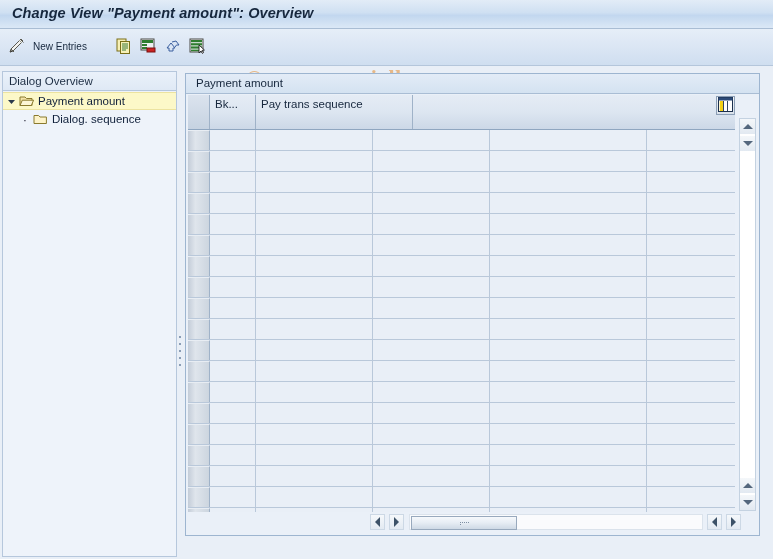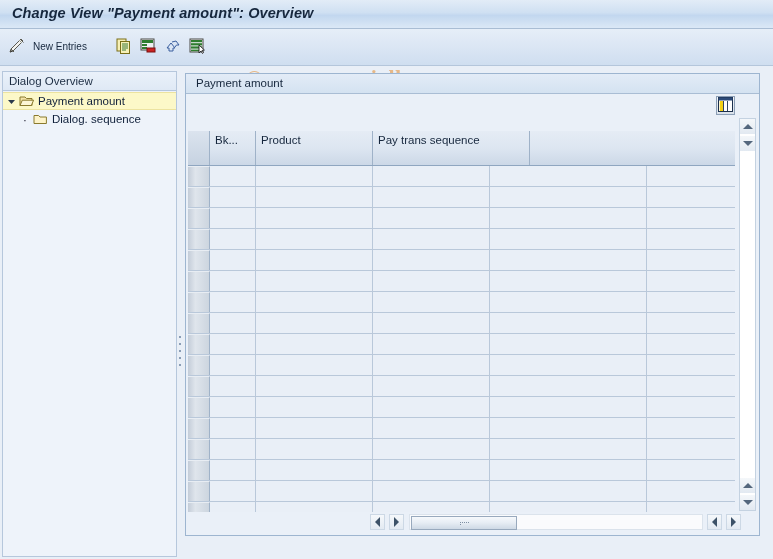--- a/index.html
+++ b/index.html
@@ -177,21 +177,20 @@
     width: 547px;
     height: 417px;
     overflow: hidden;
   }
   .grid-head {
     display: flex;
     height: 35px;
     background: linear-gradient(to bottom, #e5ecf5 0%, #dde6f1 50%, #ccd8e7 100%);
     border-bottom: 1px solid #8fa6c0;
     box-sizing: border-box;
-    margin-top: 36px;
   }
   .gh-cell {
     box-sizing: border-box;
     border-right: 1px solid #9fb2c8;
     font-size: 11.5px;
     color: #16273d;
     padding: 3px 0 0 5px;
     white-space: nowrap;
     overflow: hidden;
     background: transparent;
@@ -451,21 +450,20 @@
 </div>
 
 <div class="tablepanel">
 
   <div class="table-title">Payment amount</div>
 
   <div class="grid">
     <div class="grid-head">
       <div class="gh-sel"></div>
       <div class="gh-cell" style="width:46px">Bk...</div>
-      <div class="gh-cell" style="width:117px">Product</div>
       <div class="gh-cell" style="width:157px">Pay trans sequence</div>
     </div>
     <div class="grid-body" id="grid-body">
         <div class="grid-row">
           <div class="gb-sel"></div>
           <div class="gb-cell" style="width: 46px;"></div>
           <div class="gb-cell" style="width: 117px;"></div>
           <div class="gb-cell" style="width: 117px;"></div>
           <div class="gb-cell" style="width: 157px;"></div>
           <div class="gb-cell" style="width: 88px; border-right: none;"></div>

